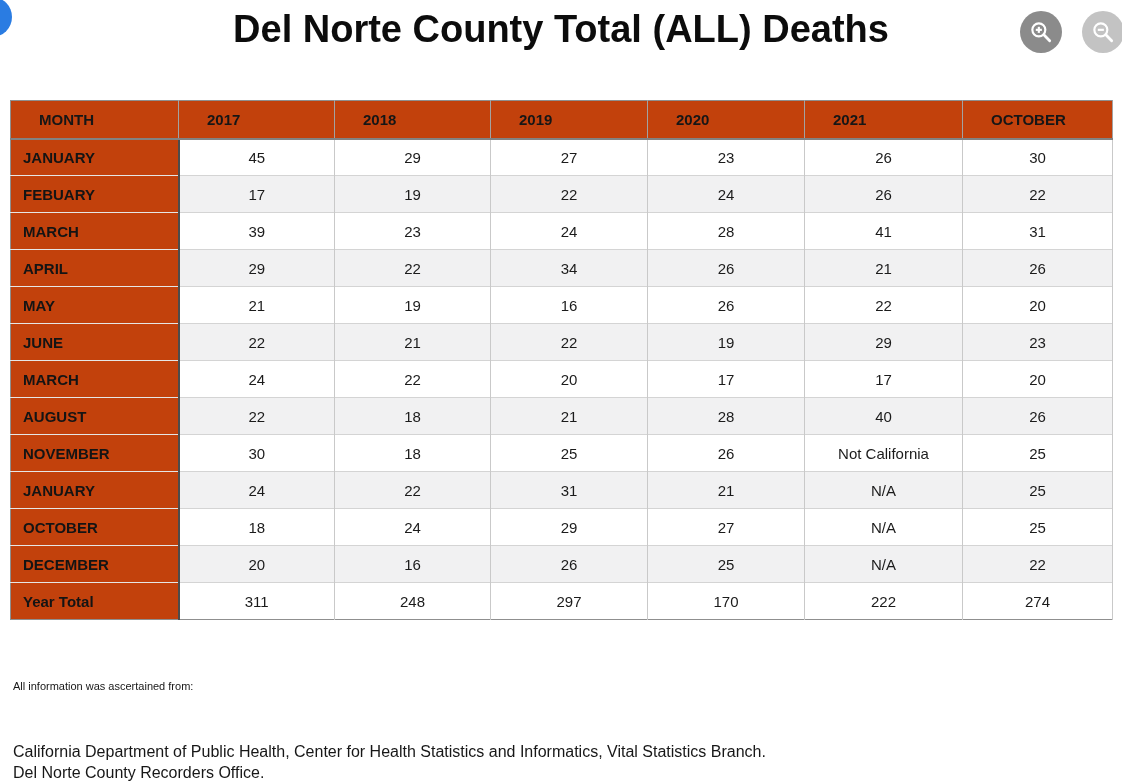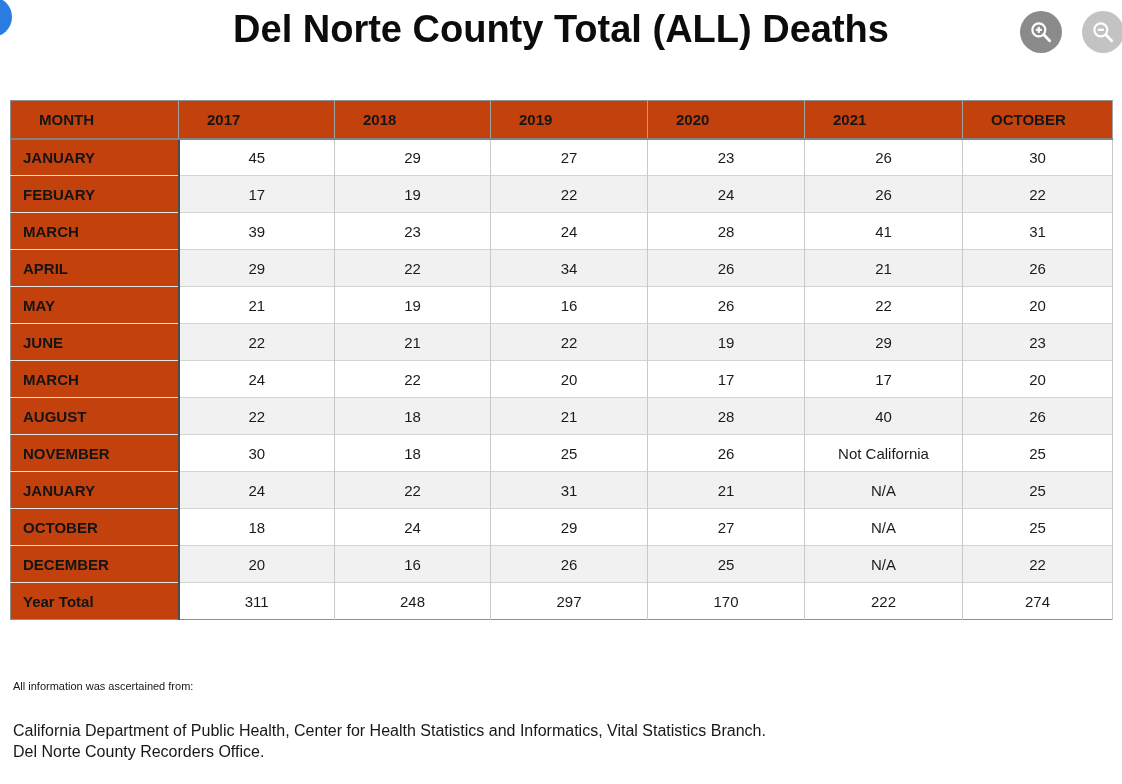--- a/index.html
+++ b/index.html
@@ -67,21 +67,21 @@
     border-top: 1px solid #e6e6e6;
   }
   tbody tr:nth-child(odd)  td.value-cell { background: #ffffff; }
   tbody tr:nth-child(even) td.value-cell { background: #f1f1f2; }
 
   .footer-intro {
     position: absolute; top: 680px; left: 13px;
     margin: 0; font-size: 11px; color: #171717;
   }
   .footer-sources {
-    position: absolute; top: 720px; left: 13px;
+    position: absolute; top: 741px; left: 13px;
     margin: 0; font-size: 16px; line-height: 21px; color: #171717;
   }
 </style>
 </head>
 <body>
 
 <div class="page">
 
   <div class="blue-dot"></div>
 

